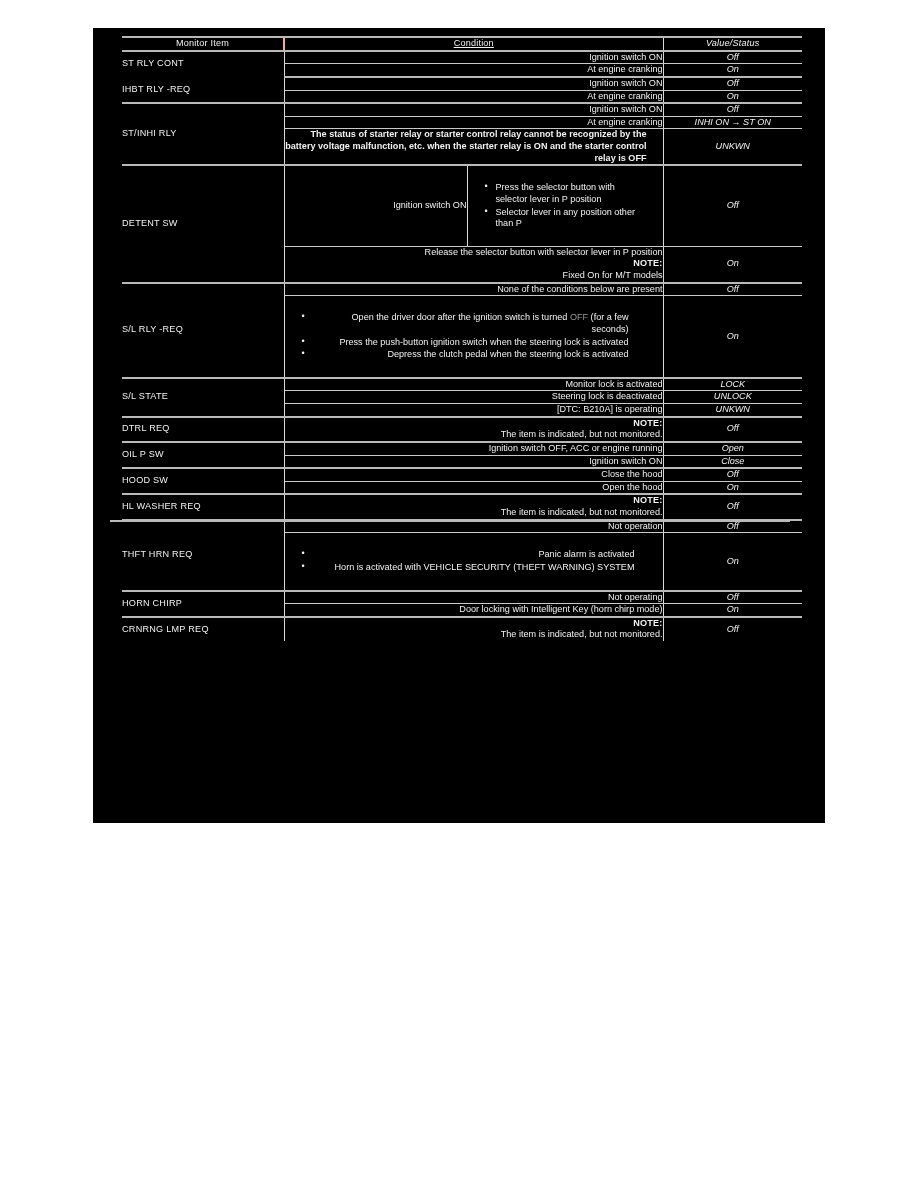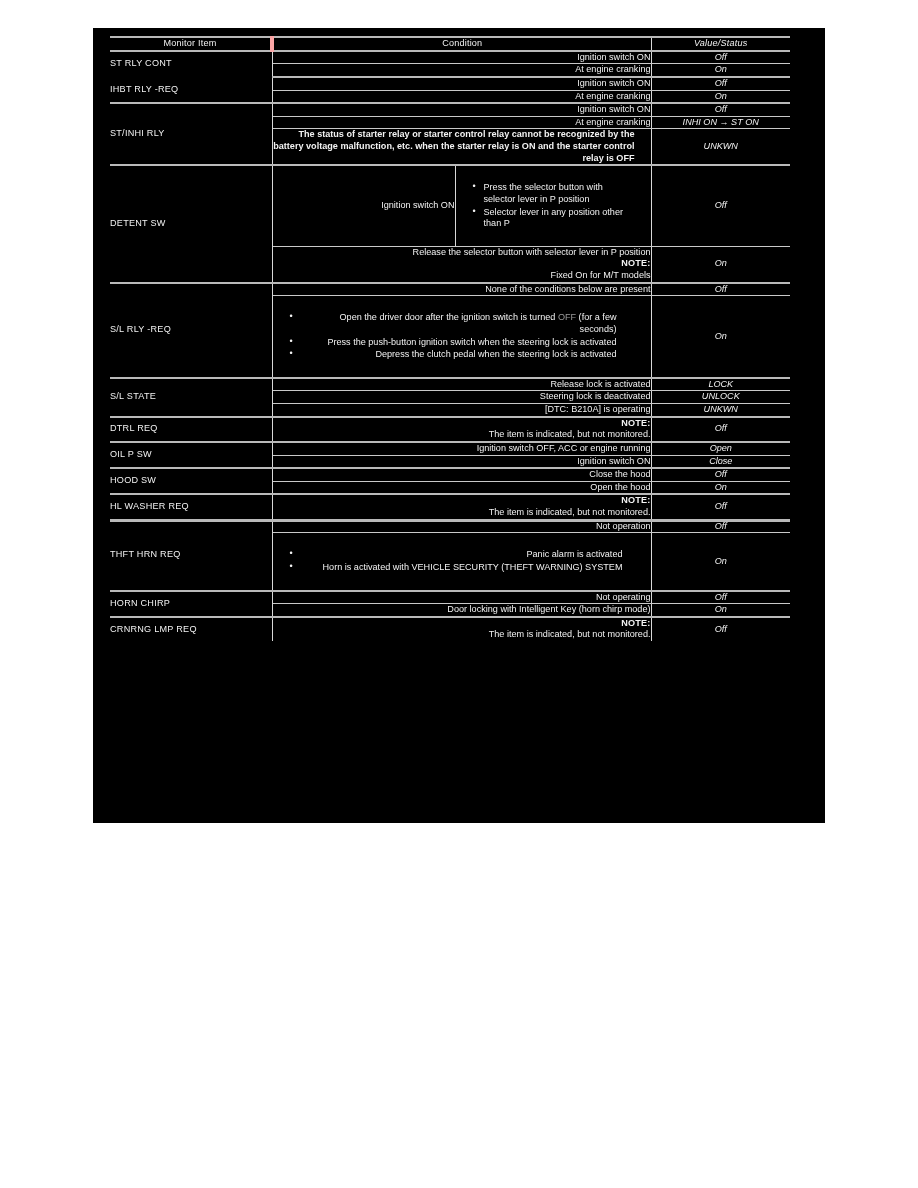--- a/index.html
+++ b/index.html
@@ -20,21 +20,21 @@
   #dark-panel {
     position: absolute;
     left: 93px;
     top: 28px;
     width: 732px;
     height: 795px;
     background: #000000;
   }
   #table-wrap {
     position: absolute;
-    left: 110px;
+    left: 122px;
     top: 36px;
     width: 680px;
   }
   table.monitor {
     border-collapse: collapse;
     width: 680px;
     table-layout: fixed;
     color: #f2f2f2;
     font-size: 9.1px;
     line-height: 1.28;
@@ -122,21 +122,21 @@
       <colgroup>
         <col style="width:162px">
         <col style="width:183px">
         <col style="width:196px">
         <col style="width:139px">
       </colgroup>
       <tbody>
 
         <tr class="head-row">
           <th class="col-item">Monitor Item</th>
-          <th class="col-cond" colspan="2" style="text-align:center;border-left:4px solid #fca5a5;">Condition</th>
+          <th class="col-cond" colspan="2" style="text-align:center;border-left:2px solid #fca5a5;text-decoration:underline;">Condition</th>
           <th class="col-val">Value/Status</th>
         </tr>
 
         <tr>
           <td class="cell col-item nob" rowspan="2">
             <span class="itemlabel">ST RLY CONT</span>
           </td>
           <td class="cell col-cond" colspan="2">Ignition switch ON</td>
           <td class="cell col-val">Off</td>
         </tr>
@@ -210,21 +210,21 @@
               <li>Depress the clutch pedal when the steering lock is activated</li>
             </ul>
           </td>
           <td class="cell col-val thick">On</td>
         </tr>
 
         <tr>
           <td class="cell col-item thick" rowspan="3">
             <span class="itemlabel">S/L STATE</span>
           </td>
-          <td class="cell col-cond" colspan="2">Release lock is activated</td>
+          <td class="cell col-cond" colspan="2">Monitor lock is activated</td>
           <td class="cell col-val">LOCK</td>
         </tr>
         <tr>
           <td class="cell col-cond" colspan="2">Steering lock is deactivated</td>
           <td class="cell col-val">UNLOCK</td>
         </tr>
         <tr>
           <td class="cell col-cond thick" colspan="2">[DTC: B210A] is operating</td>
           <td class="cell col-val thick">UNKWN</td>
         </tr>

